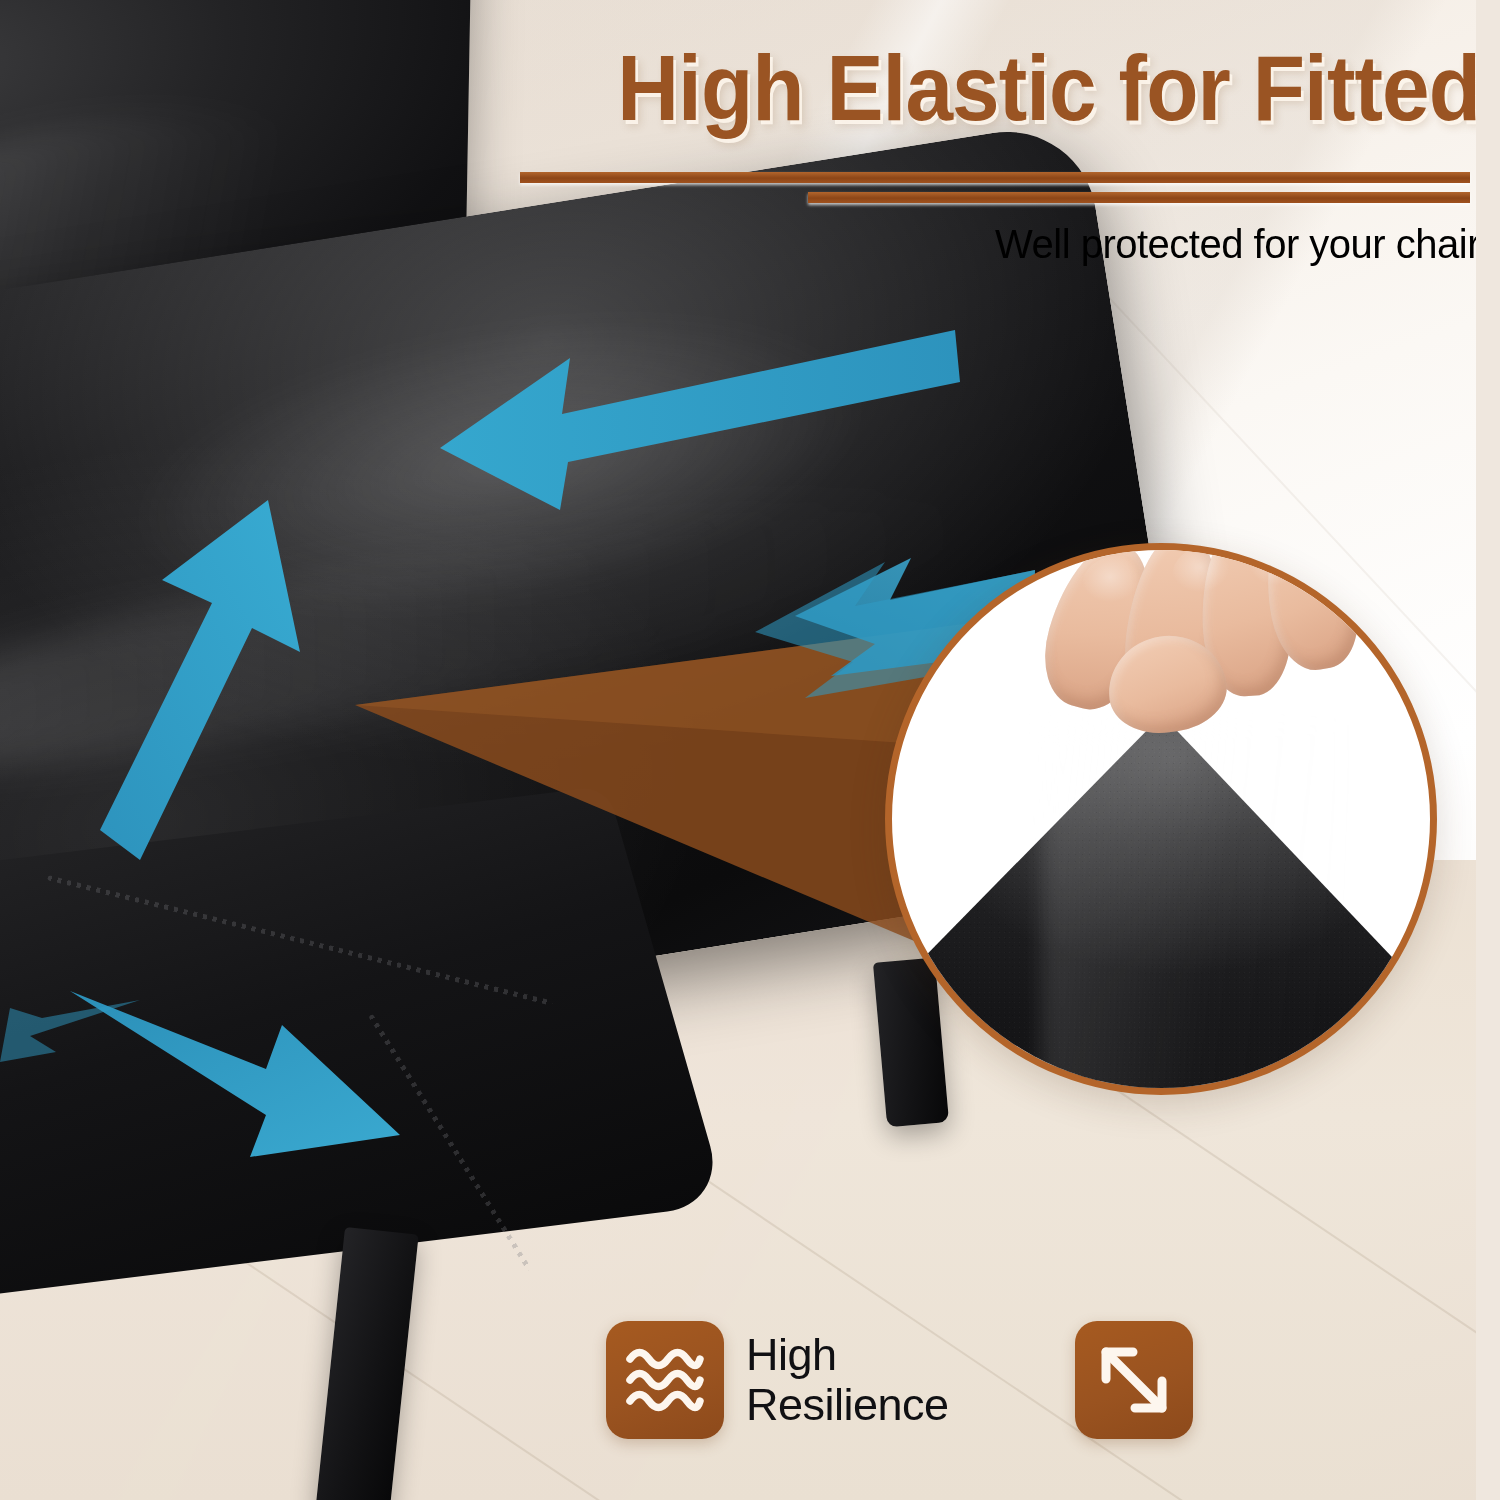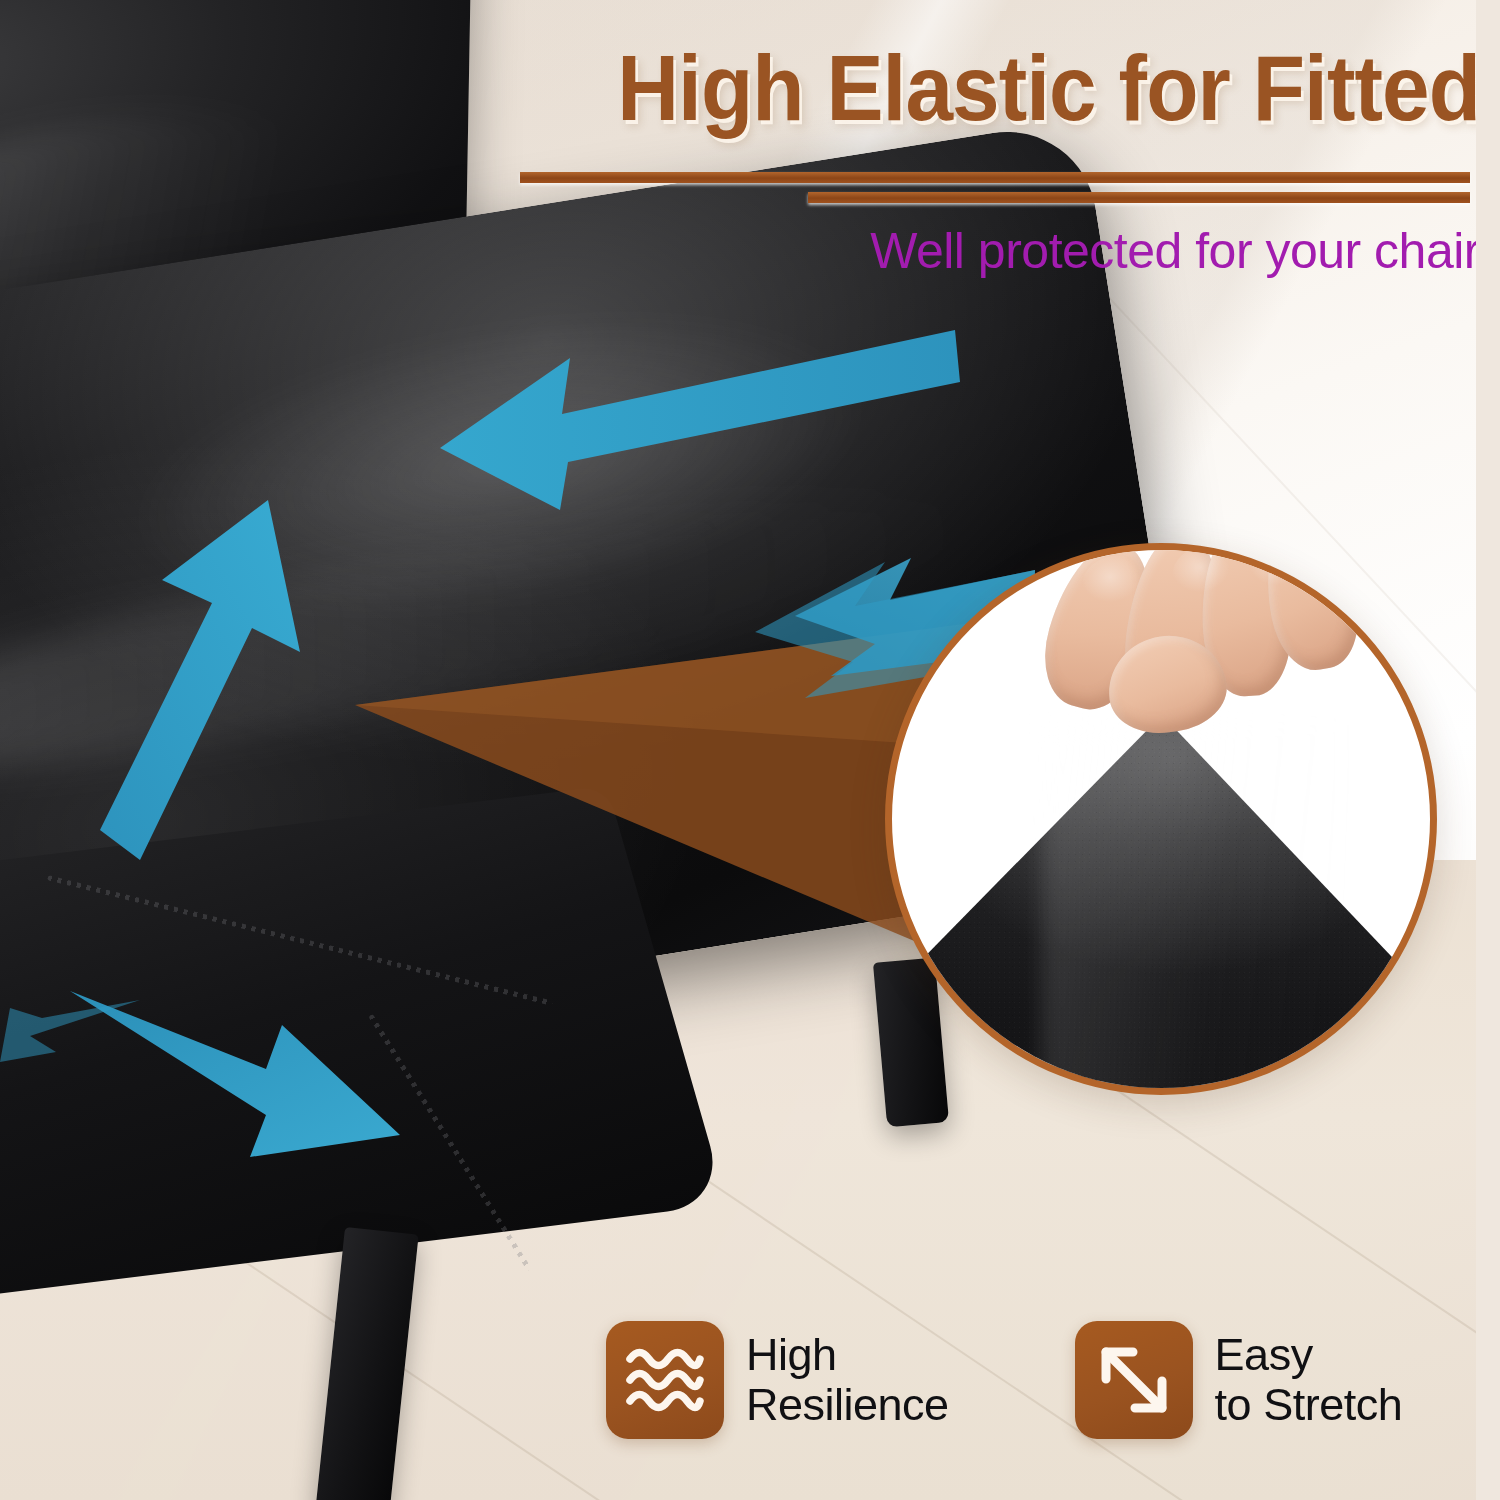--- a/index.html
+++ b/index.html
@@ -142,21 +142,21 @@
     background:linear-gradient(180deg,#b2652c 0%,#8d4617 55%,#a0521e 100%);
     box-shadow:0 2px 3px rgba(255,255,255,.75);
   }
   .rule-bottom{
     position:absolute;left:808px;top:192px;width:662px;height:11px;
     background:linear-gradient(180deg,#b2652c 0%,#8d4617 55%,#a0521e 100%);
     box-shadow:0 2px 3px rgba(255,255,255,.75);
   }
   .subtitle{
     position:absolute;left:520px;top:222px;width:960px;text-align:right;
-    font-size:50px;color:#a21caf;letter-spacing:-.5px;white-space:nowrap;
+    font-size:40px;color:#000000;letter-spacing:-.5px;white-space:nowrap;
   }
 
   
   .badges{position:absolute;left:560px;top:1305px;width:900px;height:150px;display:flex;gap:80px;}
   .badge{display:flex;align-items:center;gap:22px;padding-left:46px;}
   .badge-ico{
     width:118px;height:118px;border-radius:22px;flex:none;
     background:linear-gradient(160deg,#a65a20 0%,#9a5320 55%,#8d4a1b 100%);
     display:flex;align-items:center;justify-content:center;
     box-shadow:0 5px 14px rgba(120,70,30,.25);
@@ -289,19 +289,17 @@
     </div>
 
     <div class="badge">
       <div class="badge-ico">
         <svg width="76" height="76" viewBox="0 0 76 76" fill="none" stroke="#fdf6ee" stroke-width="9" stroke-linecap="round" stroke-linejoin="round">
           <line x1="10" y1="10" x2="66" y2="66"></line>
           <polyline points="10,37 10,10 37,10"></polyline>
           <polyline points="66,39 66,66 39,66"></polyline>
         </svg>
       </div>
-      <div class="badge-txt">Easy
-to Stretch</div>
     </div>
 
   </div>
 
 </div>
 
 </body></html>

